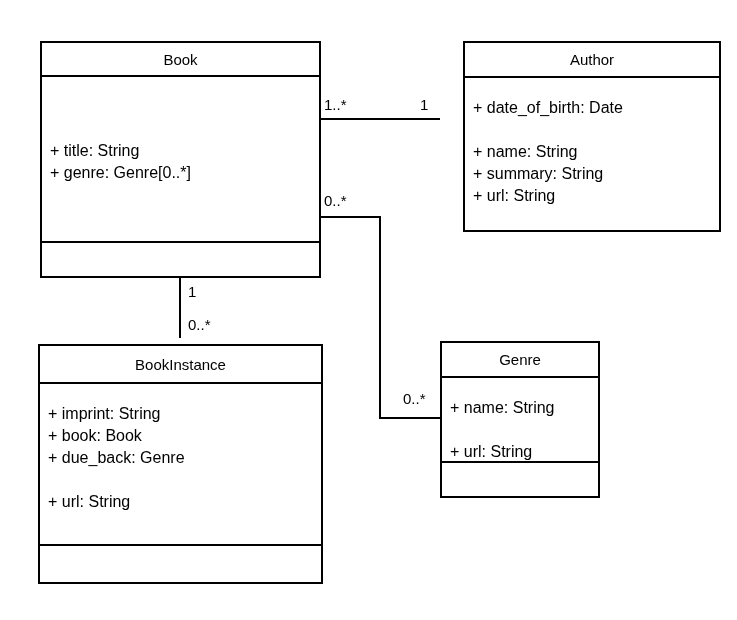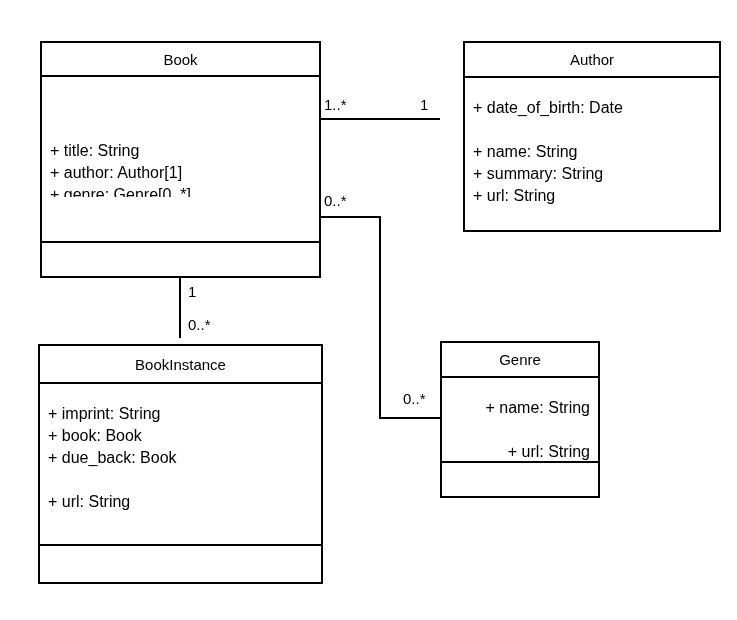--- a/index.html
+++ b/index.html
@@ -42,21 +42,21 @@
   #box-book .uml-title { height: 34px; }
   #box-book .uml-empty { height: 35px; }
 
   #box-author       { left: 440px; top: 41px;  width: 258px; height: 191px; margin-left: 23px; }
   #box-author .uml-title { height: 35px; }
 
   #box-bookinstance { left: 38px;  top: 344px; width: 285px; height: 240px; justify-content: flex-end; }
   #box-bookinstance .uml-title { height: 38px; }
   #box-bookinstance .uml-empty { height: 38px; }
 
-  #box-genre        { left: 440px; top: 341px; width: 160px; height: 157px; text-align: right; }
+  #box-genre        { left: 440px; top: 341px; width: 160px; height: 157px; }
   #box-genre .uml-title { height: 35px; }
   #box-genre .uml-empty { height: 35px; }
 
   
   .edge { position: absolute; background: #000000; }
   #edge-book-author        { left: 321px; top: 118px; width: 119px; height: 2px; }
   #edge-book-genre-h1      { left: 321px; top: 216px; width: 60px;  height: 2px; }
   #edge-book-genre-v       { left: 379px; top: 216px; width: 2px;   height: 203px; }
   #edge-book-genre-h2      { left: 379px; top: 417px; width: 61px;  height: 2px; }
   #edge-book-bookinstance  { left: 179px; top: 278px; width: 2px;   height: 60px; }
@@ -85,21 +85,20 @@
   <span class="mult" id="mult-ba-to">1</span>
   <span class="mult" id="mult-bg-from">0..*</span>
   <span class="mult" id="mult-bg-to">0..*</span>
   <span class="mult" id="mult-bb-from">1</span>
   <span class="mult" id="mult-bb-to">0..*</span>
 
   <div class="uml-class" id="box-book">
     <div class="uml-title">Book</div>
     <div class="uml-attrs">
         <div class="attr-line">+ title: String</div>
-        <div class="attr-line">+ author: Author[1]</div>
         <div class="attr-line">+ genre: Genre[0..*]</div>
         <div class="attr-line"></div>
         <div class="attr-line">+ url: String</div>
       </div>
     <div class="uml-empty"></div>
   </div>
 
   <div class="uml-class" id="box-author">
     <div class="uml-title">Author</div>
     <div class="uml-attrs">
@@ -109,21 +108,21 @@
         <div class="attr-line">+ summary: String</div>
         <div class="attr-line">+ url: String</div>
       </div>
   </div>
 
   <div class="uml-class" id="box-bookinstance">
     <div class="uml-title">BookInstance</div>
     <div class="uml-attrs">
         <div class="attr-line">+ imprint: String</div>
         <div class="attr-line">+ book: Book</div>
-        <div class="attr-line">+ due_back: Book</div>
+        <div class="attr-line">+ due_back: Genre</div>
         <div class="attr-line"></div>
         <div class="attr-line">+ url: String</div>
       </div>
     <div class="uml-empty"></div>
   </div>
 
   <div class="uml-class" id="box-genre">
     <div class="uml-title">Genre</div>
     <div class="uml-attrs">
         <div class="attr-line">+ name: String</div>

